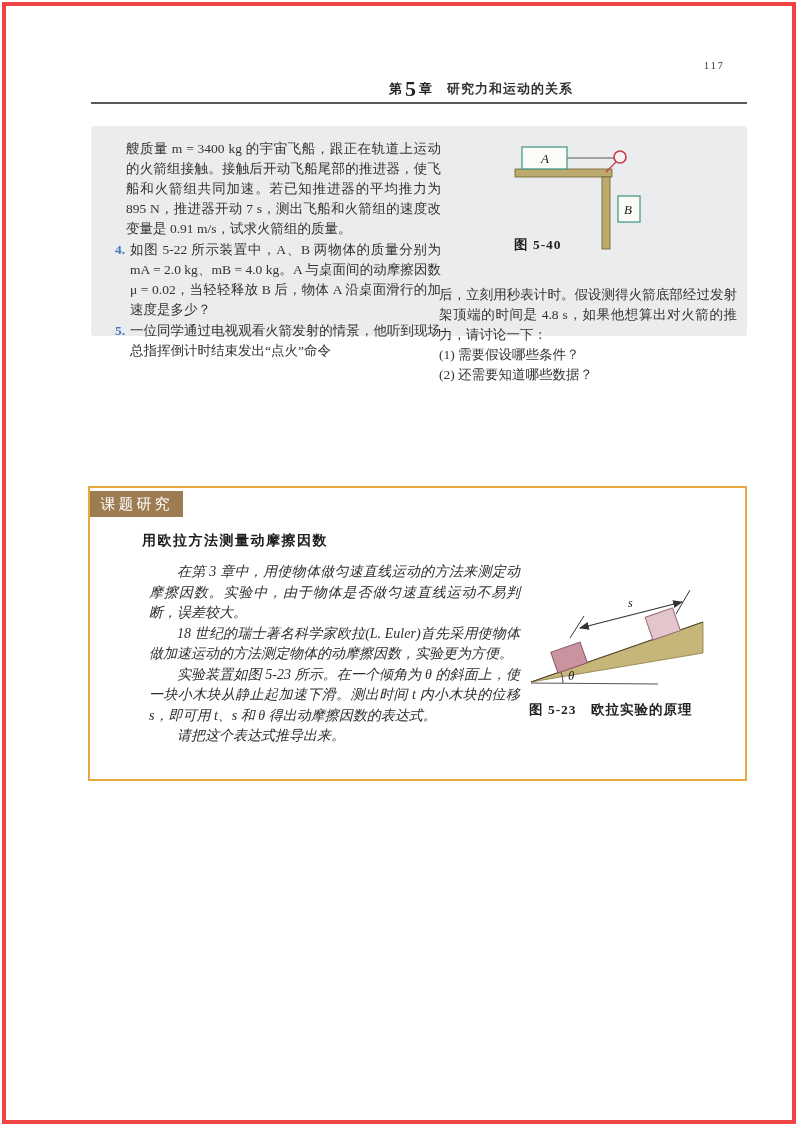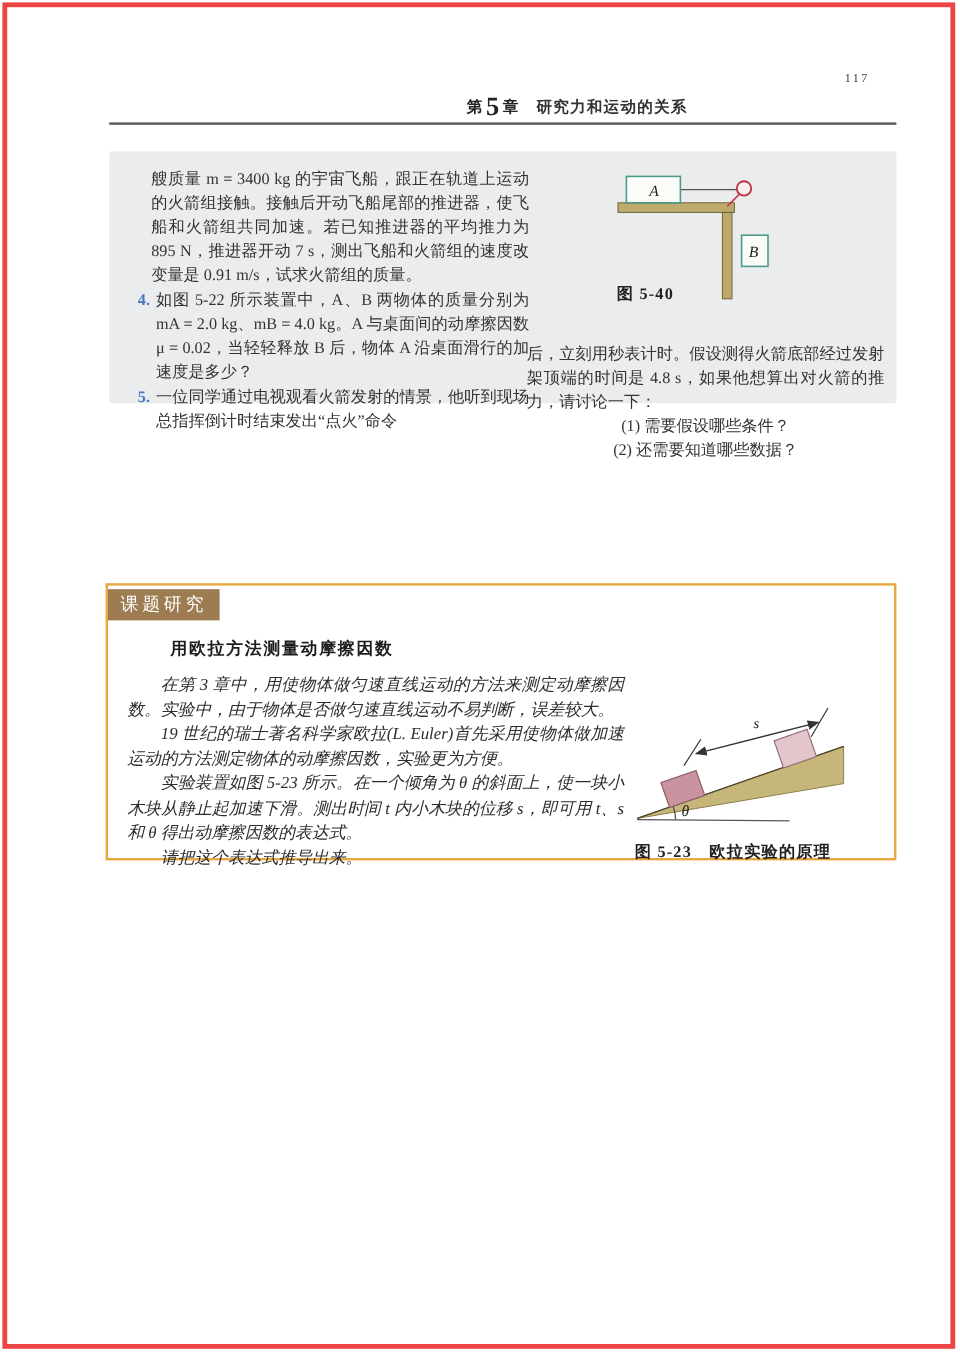--- a/index.html
+++ b/index.html
@@ -15,33 +15,33 @@
   .header-rule { position:absolute; left:85px; top:96px; width:656px; height:2px; background:#59595b; }
 
   
   .problems-box { position:absolute; left:85px; top:120px; width:656px; height:210px; background:#ebeced; border-radius:3px; font-size:13.5px; line-height:20px; color:#333; }
   .col-left { position:absolute; left:14px; top:13px; width:336px; text-align:justify; }
   .cont-para { padding-left:21px; }
   .prob-item { display:flex; margin-top:1px; }
   .prob-num { flex:0 0 15px; margin-left:5px; margin-right:5px; color:#4677c0; font-weight:bold; text-align:right; }
   .prob-text { flex:1; text-align:justify; }
   .col-right { position:absolute; left:348px; top:159px; width:298px; text-align:justify; }
-  .col-right .q { text-align:center; }
+  .col-right .q { text-align:left; }
 
   
   .fig22 { position:absolute; left:403px; top:8px; width:210px; height:130px; }
   .fig-caption { position:absolute; font-weight:bold; font-size:13.5px; color:#222; letter-spacing:1px; white-space:nowrap; }
   .fig22 .fig-caption { left:20px; top:101px; }
 
   
-  .research-box { position:absolute; left:82px; top:480px; width:659px; height:231px; border:2px solid #e7a83e; background:#fff; }
+  .research-box { position:absolute; left:82px; top:480px; width:659px; height:295px; border:2px solid #e7a83e; background:#fff; }
   .research-tab { position:absolute; left:0px; top:3px; width:93px; height:26px; background:#9d7c52; color:#fff; font-size:15px; letter-spacing:3px; text-align:center; line-height:26px; }
   .research-title { position:absolute; left:52px; top:44px; font-size:14px; font-weight:bold; color:#1d1d1d; letter-spacing:1.5px; }
   .research-body { position:absolute; left:16px; top:74px; width:414px; font-style:italic; font-size:14px; line-height:20.5px; color:#2d2d2d; text-align:justify; }
-  .research-body p { text-indent:2em; }
+  .research-body p { text-indent:2em;margin-left:43px; }
   .fig23 { position:absolute; left:420px; top:88px; width:234px; height:152px; }
   .fig23 .fig-caption { left:19px; top:125px; }
 
   svg text { font-family:"Liberation Serif", serif; }
   .var { font-style:italic; }
 </style>
 </head>
 <body>
 
 <div class="page">
@@ -93,21 +93,21 @@
       <div class="fig-caption">图 5-40</div>
     </div>
   </div>
 
   <div class="research-box">
     <div class="research-tab">课题研究</div>
     <div class="research-title">用欧拉方法测量动摩擦因数</div>
 
     <div class="research-body">
       <p>在第 3 章中，用使物体做匀速直线运动的方法来测定动摩擦因数。实验中，由于物体是否做匀速直线运动不易判断，误差较大。</p>
-      <p>19 世纪的瑞士著名科学家欧拉(L. Euler)首先采用使物体做加速运动的方法测定物体的动摩擦因数，实验更为方便。</p>
+      <p>18 世纪的瑞士著名科学家欧拉(L. Euler)首先采用使物体做加速运动的方法测定物体的动摩擦因数，实验更为方便。</p>
       <p>实验装置如图 5-23 所示。在一个倾角为 θ 的斜面上，使一块小木块从静止起加速下滑。测出时间 t 内小木块的位移 s，即可用 t、s 和 θ 得出动摩擦因数的表达式。</p>
       <p>请把这个表达式推导出来。</p>
     </div>
 
     <div class="fig23">
       <svg width="234" height="120" viewBox="0 0 234 120">
         <defs>
           <marker id="ah" viewBox="0 0 10 10" refX="9" refY="5" markerWidth="9" markerHeight="9" orient="auto-start-reverse">
             <path d="M0,1 L10,5 L0,9 z" fill="#333"></path>
           </marker>

